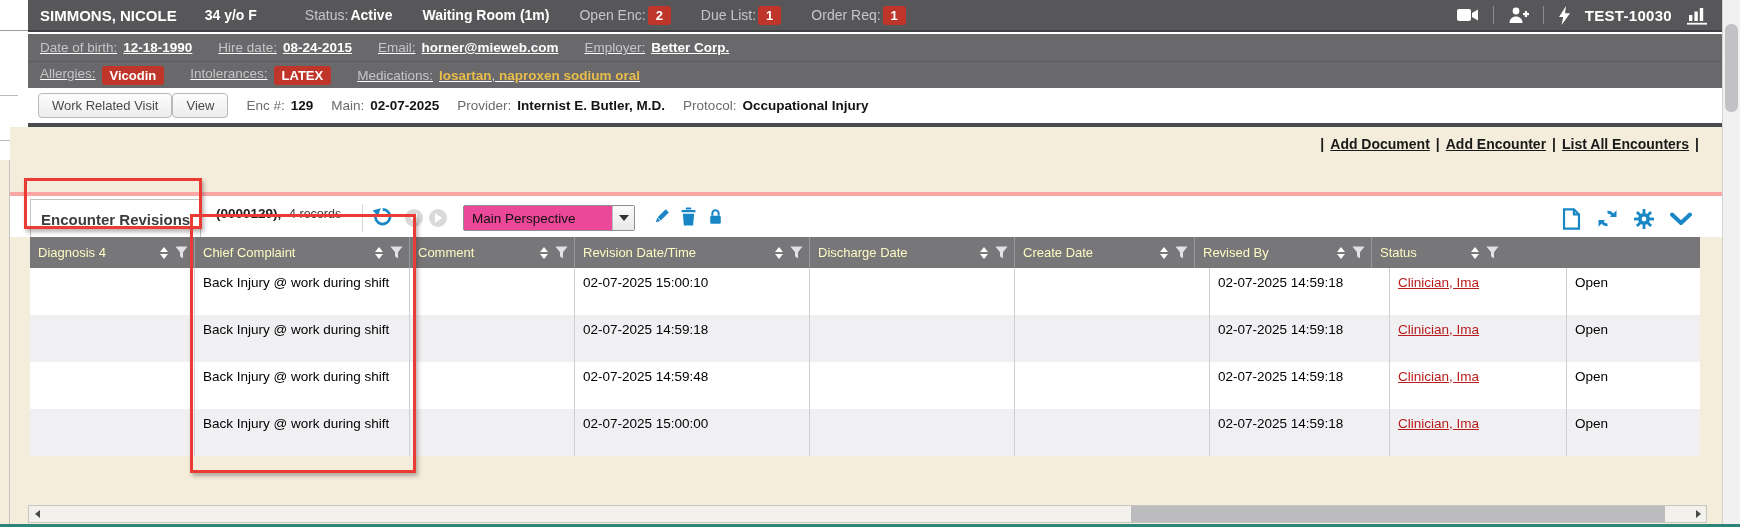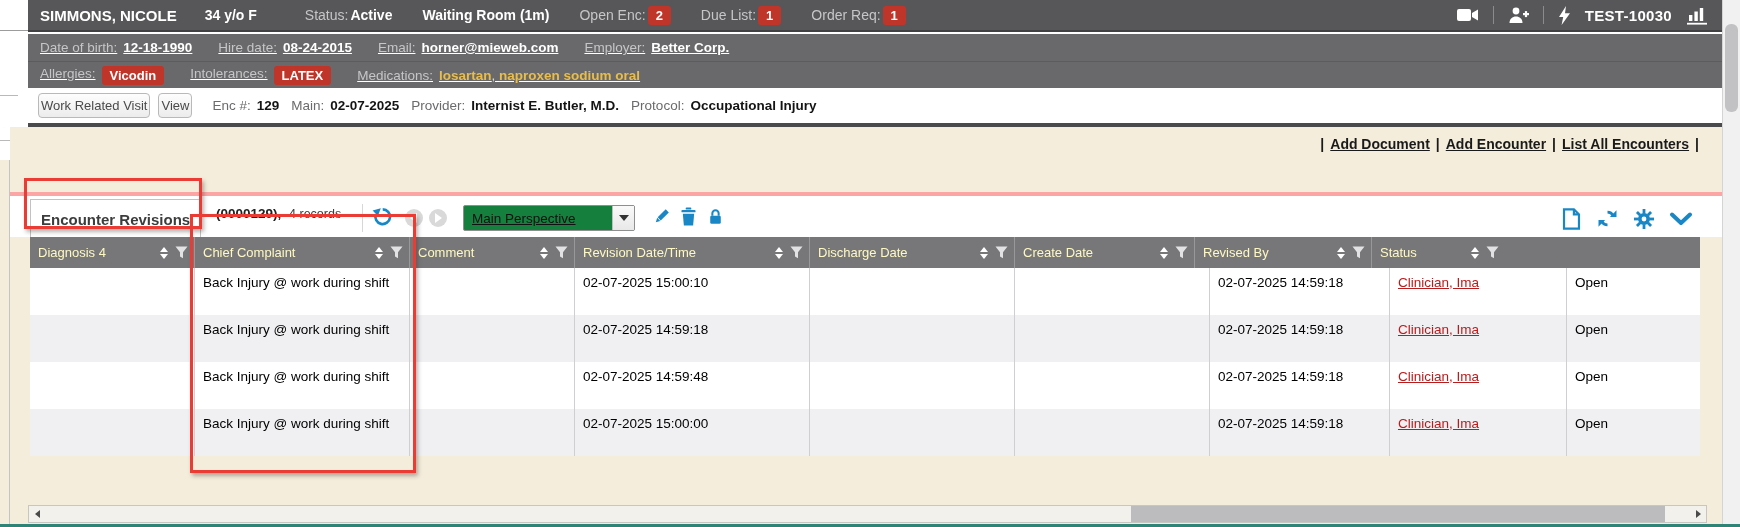--- a/index.html
+++ b/index.html
@@ -40,22 +40,22 @@
   .alertbar { position:absolute; left:28px; top:61px; width:1694px; height:27px; background:#69696b;
       border-top:1px solid #5c5c5e; display:flex; align-items:center; color:#fff; font-size:13.5px;
       padding:0 12px; white-space:nowrap; }
   .med { color:#e9bd4a; font-weight:bold; }
   .medsep { color:#d8d8d8; font-weight:normal; }
 
   
   .enctb { position:absolute; left:28px; top:88px; width:1694px; height:35px; background:#fff;
       display:flex; align-items:center; font-size:13.5px; padding:0 10px; white-space:nowrap; }
   .btn { border:1px solid #b9b9b9; border-radius:4px; background:linear-gradient(#fdfdfd,#ececec);
-      color:#4a4a4a; font-size:13px; padding:4px 2px; margin-right:8px; display:inline-block; }
-  .enctb .grp { margin-left:12px; display:flex; align-items:flex-start; gap:6px; }
+      color:#4a4a4a; font-size:13px; padding:4px 13px; display:inline-block; }
+  .enctb .grp { margin-left:18px; display:flex; align-items:flex-start; gap:6px; }
   .enctb .lbl { color:#6b6b6d; }
   .enctb .val { color:#141414; }
   .dark-divider { position:absolute; left:28px; top:123px; width:1694px; height:4px; background:#4a4a4c; }
 
   
   .content { position:absolute; left:10px; top:127px; width:1712px; height:400px; background:#f4eddb; }
 
   .links-row { position:absolute; right:1740px; top:136px; }
   .links-row { position:absolute; left:0; top:136px; width:1705px; text-align:right;
       font-size:14px; color:#1a1a1a; font-weight:bold; white-space:nowrap; }
@@ -72,21 +72,21 @@
   .title-rest .cnt { font-size:12.5px; color:#3c3c3c; margin-left:4px; }
   .ph-sep { position:absolute; left:352px; top:8px; width:1px; height:28px; background:#d7d7d7; }
   .ph-icon { position:absolute; color:#1987c5; display:flex; align-items:center; }
   .circle-btn { width:18px; height:18px; border-radius:50%; background:#d9d9d9; color:#fff;
       display:flex; align-items:center; justify-content:center; }
   .circle-btn .tri { width:0; height:0; border-style:solid; }
   .tri-l { border-width:5px 7px 5px 0; border-color:transparent #fff transparent transparent; margin-right:1px;}
   .tri-r { border-width:5px 0 5px 7px; border-color:transparent transparent transparent #fff; margin-left:1px;}
 
   .select { position:absolute; left:453px; top:9px; width:172px; height:26px; border:1px solid #8f8f8f;
-      border-radius:2px; background:#15803d; display:flex; align-items:center; font-size:13.5px; color:#111;text-decoration:underline; }
+      border-radius:2px; background:#ec4899; display:flex; align-items:center; font-size:13.5px; color:#111; }
   .select .sel-text { flex:1; padding:0 8px; white-space:nowrap; overflow:hidden; }
   .select .sel-arrow { width:22px; align-self:stretch; border-left:1px solid #bdbdbd;
       background:linear-gradient(#fafafa,#e8e8e8); display:flex; align-items:center; justify-content:center; }
   .sel-arrow .tri { width:0; height:0; border:5px solid transparent; border-top:6px solid #333; margin-top:5px; }
 
   .ph-right { position:absolute; right:30px; top:0; height:45px; display:flex; align-items:center; gap:16px; color:#1987c5; }
 
   
   .anno { position:absolute; border:3px solid #ea3c34; box-shadow:2px 3px 4px rgba(60,40,40,.35); pointer-events:none; }
   .anno1 { left:24px; top:178px; width:178px; height:51px; }

